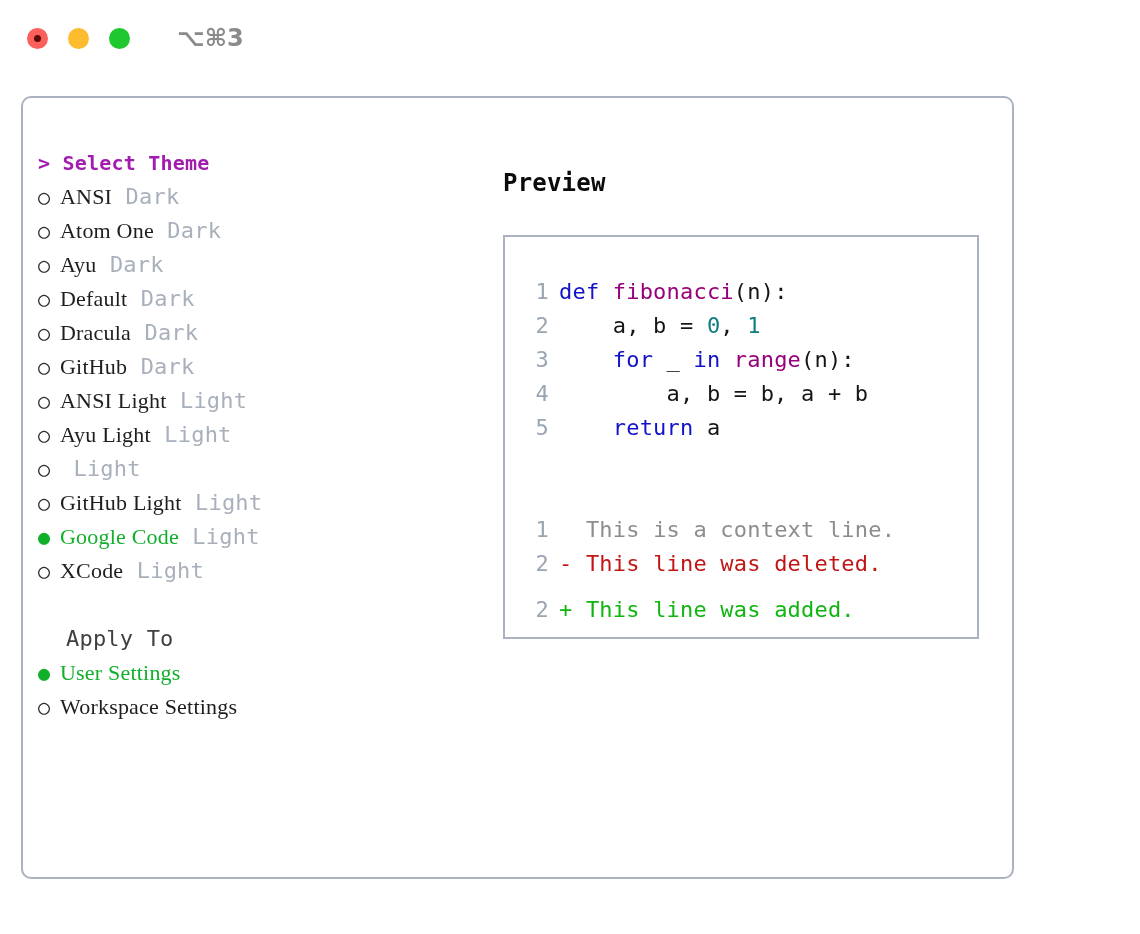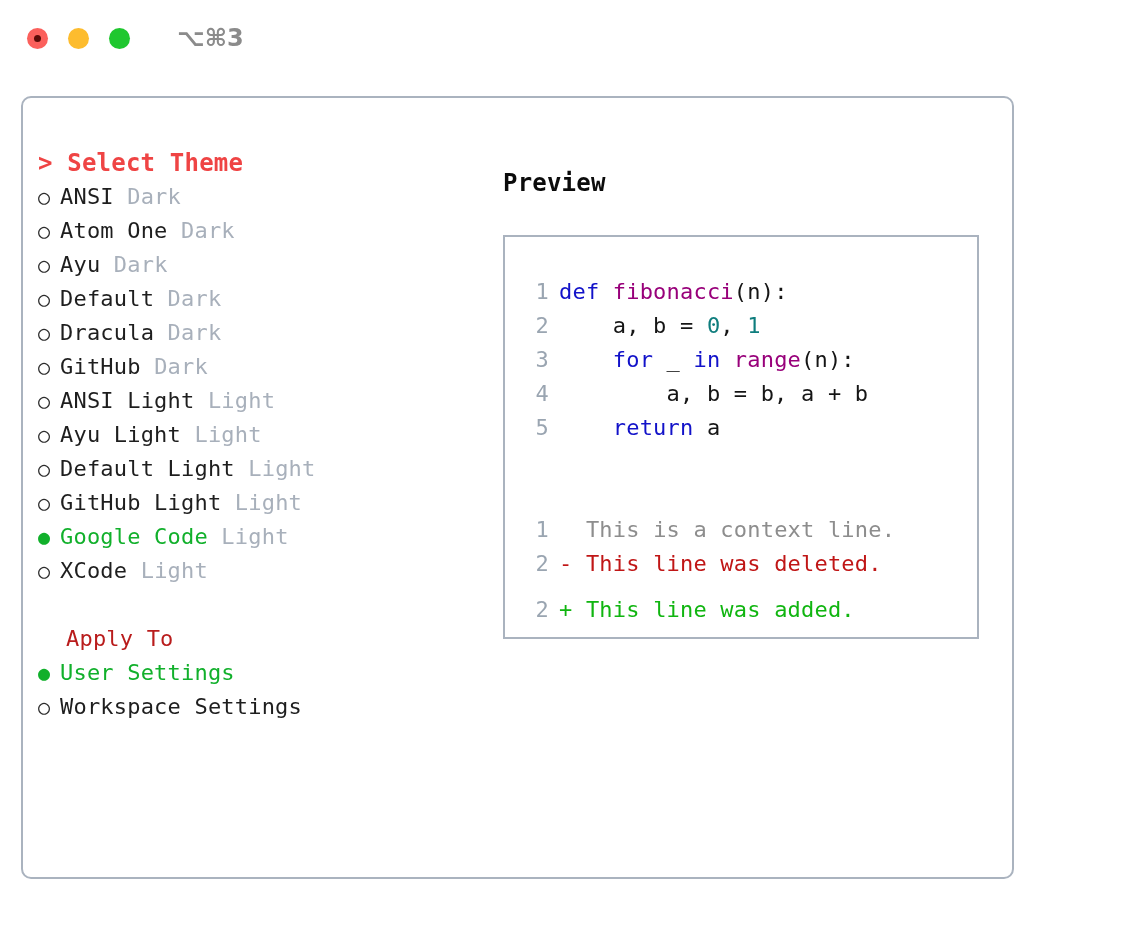--- a/index.html
+++ b/index.html
@@ -94,23 +94,23 @@
 
   
   .left-col {
     position: absolute;
     left: 15px;
     top: 48px;
     width: 450px;
   }
 
   .heading {
-    font-size: 24px;
+    font-size: 20px;
     font-weight: 700;
-    color: #ef4444;
+    color: #a21caf;
     line-height: 34px;
     white-space: pre;
     letter-spacing: 0.2px;
   }
   .heading .caret { font-weight: 700; }
 
   .opt-list { margin: 0; padding: 0; list-style: none; }
 
   .opt {
     display: flex;
@@ -122,29 +122,29 @@
   }
   .bullet {
     display: inline-block;
     width: 22px;
     flex: 0 0 22px;
     color: #2b2b2b;
     font-size: 20px;
     line-height: 34px;
   }
   .bullet.filled { color: #11b02b; }
-  .opt-label { color: #1e1e1e; }
+  .opt-label { color: #1e1e1e; font-family: Liberation Serif, serif; }
   .opt.selected .opt-label { color: #11b02b; }
   .opt-badge { color: #a8b0bb; }
 
   .spacer-row { height: 34px; }
 
   .subheading {
     font-size: 22px;
-    color: #b91c1c;
+    color: #404040;
     line-height: 34px;
     padding-left: 28px;
     white-space: pre;
     letter-spacing: 0.2px;
   }
 
   .hint {
     margin-top: 34px;
     font-size: 22px;
     color: #aab3bf;
@@ -256,21 +256,21 @@
 
           <li class="opt">
             <span class="bullet">○</span><span class="opt-label">ANSI Light</span><span class="opt-plain"> </span><span class="opt-badge">Light</span>
           </li>
 
           <li class="opt">
             <span class="bullet">○</span><span class="opt-label">Ayu Light</span><span class="opt-plain"> </span><span class="opt-badge">Light</span>
           </li>
 
           <li class="opt">
-            <span class="bullet">○</span><span class="opt-label">Default Light</span><span class="opt-plain"> </span><span class="opt-badge">Light</span>
+            <span class="bullet">○</span><span class="opt-plain"> </span><span class="opt-badge">Light</span>
           </li>
 
           <li class="opt">
             <span class="bullet">○</span><span class="opt-label">GitHub Light</span><span class="opt-plain"> </span><span class="opt-badge">Light</span>
           </li>
 
           <li class="opt selected">
             <span class="bullet filled">●</span><span class="opt-label">Google Code</span><span class="opt-plain"> </span><span class="opt-badge">Light</span>
           </li>
 

